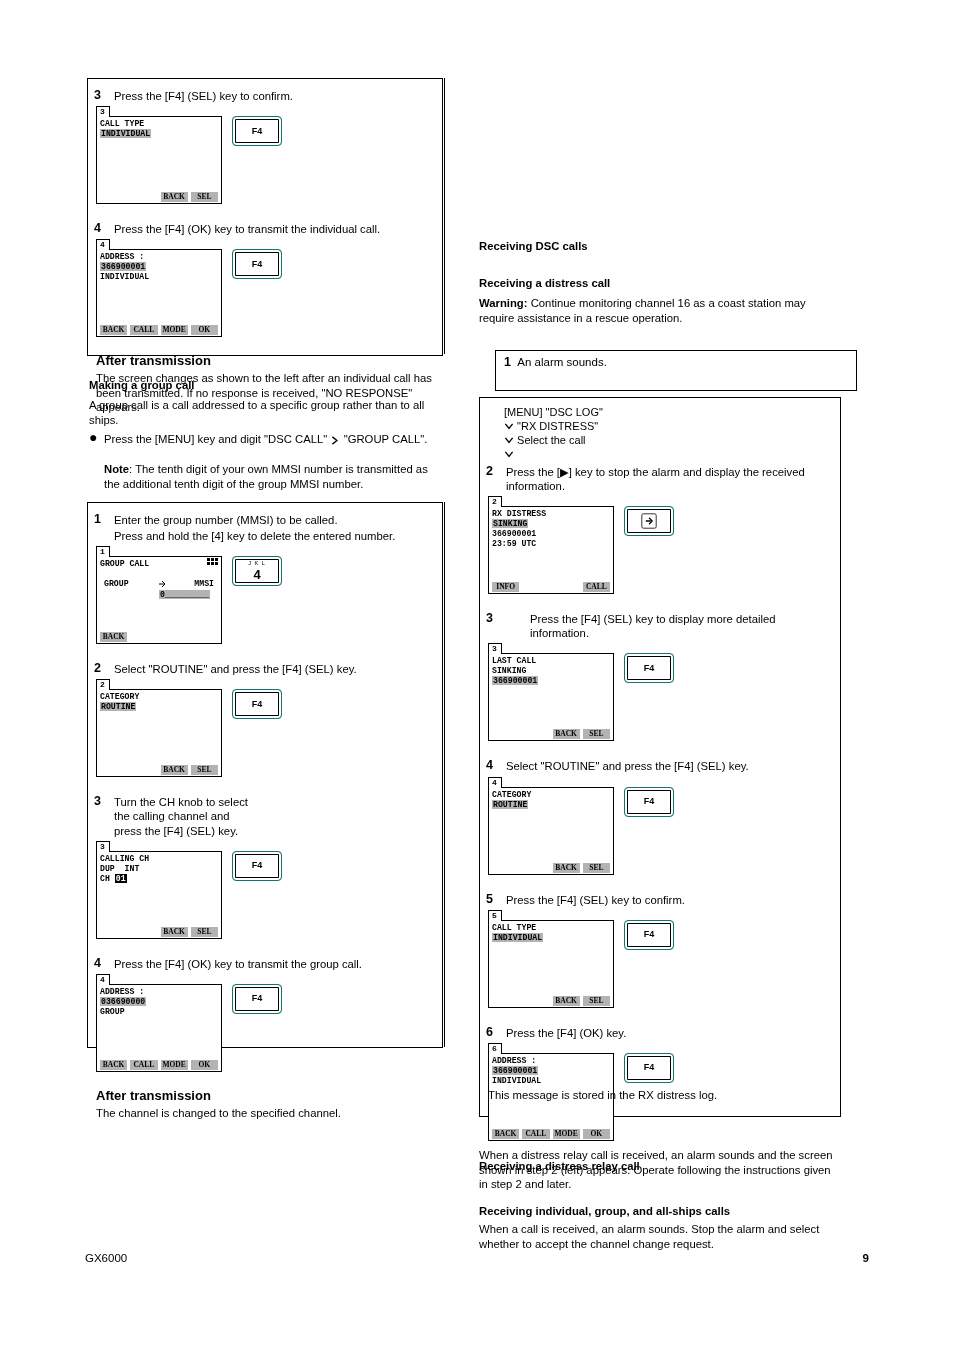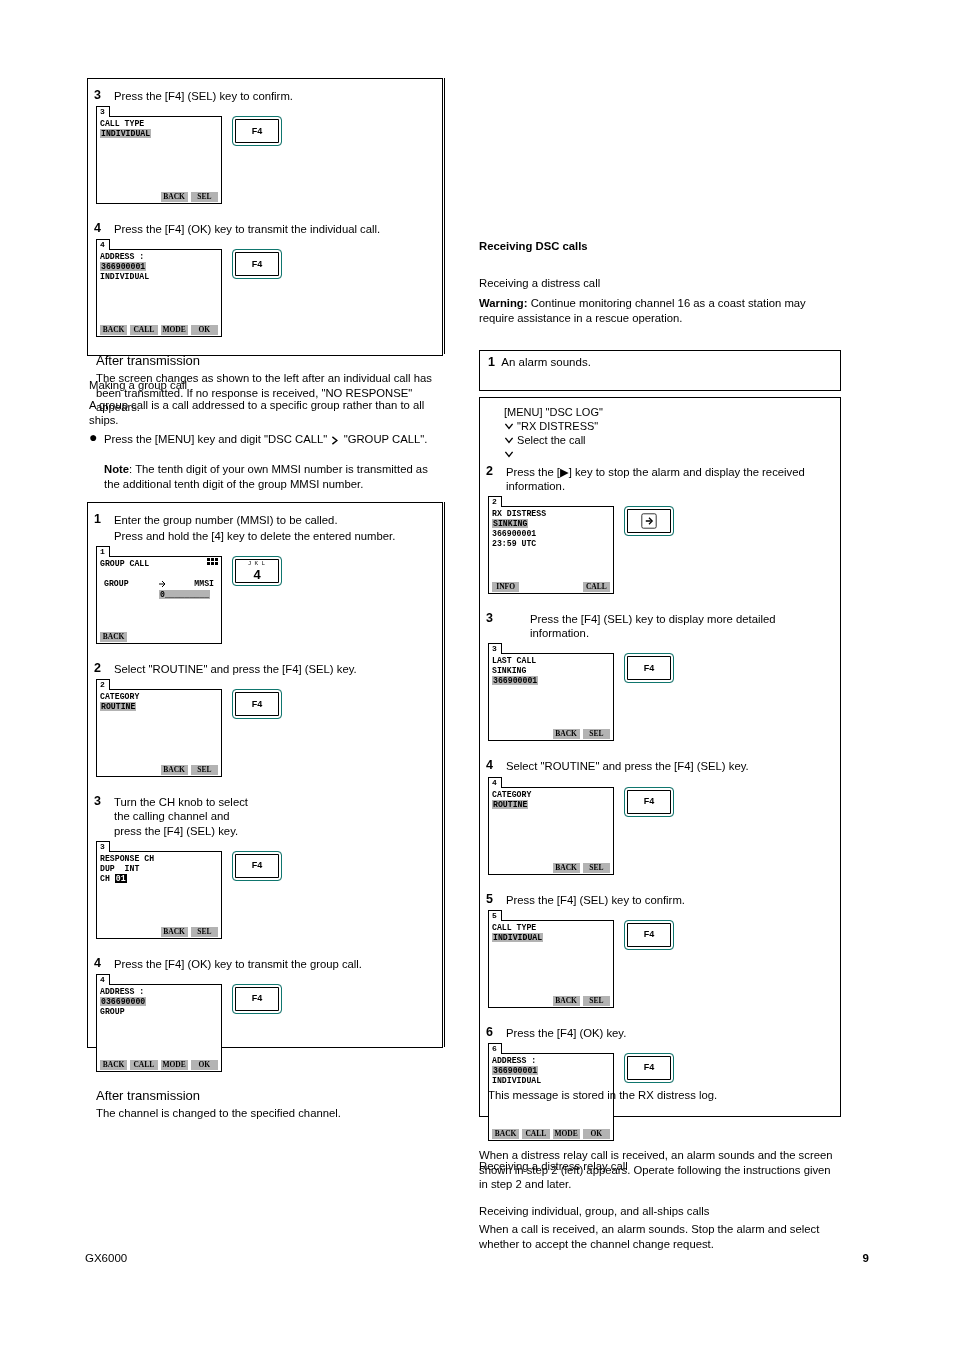--- a/index.html
+++ b/index.html
@@ -49,21 +49,21 @@
 
   .steprow { position: relative; margin: 18px 0 0 8px; }
   .stepnum { position: absolute; left: -2px; top: -1px; font-weight: bold; font-size: 12.5px; }
   .rowflex { display: flex; align-items: flex-start; gap: 10px; margin-left: 0; }
   .steptext { margin-left: 18px; margin-top: 2px; font-size: 11.3px; max-width: 320px; }
   .steptext .sub { display:block; margin-top:2px; }
 
   .lcd-wrap { margin-top: 13px; margin-left: 0; }
 
   .heading1 { font-size: 20px; font-weight: bold; }
-  .heading2 { font-size: 13px; font-weight: normal; }
+  .heading2 { font-size: 13px; font-weight: bold; }
   .sub { font-size: 11.3px; }
   .icon-chev { display:inline-block; vertical-align:middle; }
 
   .bodytext { position:absolute; font-size:11.3px; line-height:1.3; }
 
   .footer-model { position:absolute; left:85px; bottom:86px; font-size:11.5px; }
   .footer-page  { position:absolute; right:85px; bottom:86px; font-size:11.5px; font-weight:bold; }
 
   .notebox { position:absolute; border:1px solid #000; padding:5px 8px; font-size:10.5px; line-height:1.25; }
   .bullet { position:absolute; font-size:14px; }
@@ -212,21 +212,21 @@
     <div class="steprow">
       <span class="stepnum">3</span>
       <div class="steptext">
         <span>Turn the CH knob to select</span>
         <span style="display:block">the calling channel and</span>
         <span>press the [F4] (SEL) key.</span>
       </div>
       <div class="rowflex lcd-wrap">
         <div class="lcd">
           <span class="tab">3</span>
-          <div class="line">RESPONSE CH</div>
+          <div class="line">CALLING CH</div>
           <div class="line">DUP  INT</div>
           <div class="line"><span>CH</span> <span class="inv">01</span></div>
           <div class="softkeys">
             <div class="sk"></div>
               <div class="sk"></div>
             <div class="sk active">BACK</div>
             <div class="sk active">SEL</div>
           </div>
         </div>
         <div class="keybtn">
@@ -262,21 +262,21 @@
       <div class="sub" style="margin-top:2px;">The channel is changed to the specified channel.</div>
     </div>
   </div>
 
   <div class="bodytext heading1" style="left:479px; top:239px;">Receiving DSC calls</div>
   <div class="bodytext heading2" style="left:479px; top:276px;">Receiving a distress call</div>
   <div class="bodytext" style="left:479px; top:296px; width:360px;">
     <b>Warning:</b><span> Continue monitoring channel 16 as a coast station may require assistance in a rescue operation.</span>
   </div>
 
-  <div class="panel" style="left:479px; top:350px; width:362px; height:41px; padding:4px 8px;">
+  <div class="panel" style="left:495px; top:350px; width:362px; height:41px; padding:4px 8px;">
     <b style="font-size:12.5px;">1</b>
     &nbsp;<span>An alarm sounds.</span>
   </div>
 
   <div class="panel" style="left:479px; top:397px; width:362px; height:720px;">
 
     <div style="margin:8px 10px 0 24px; font-size:11px;">
       <div>
         <span>[MENU]    "DSC LOG"</span>
       </div>

